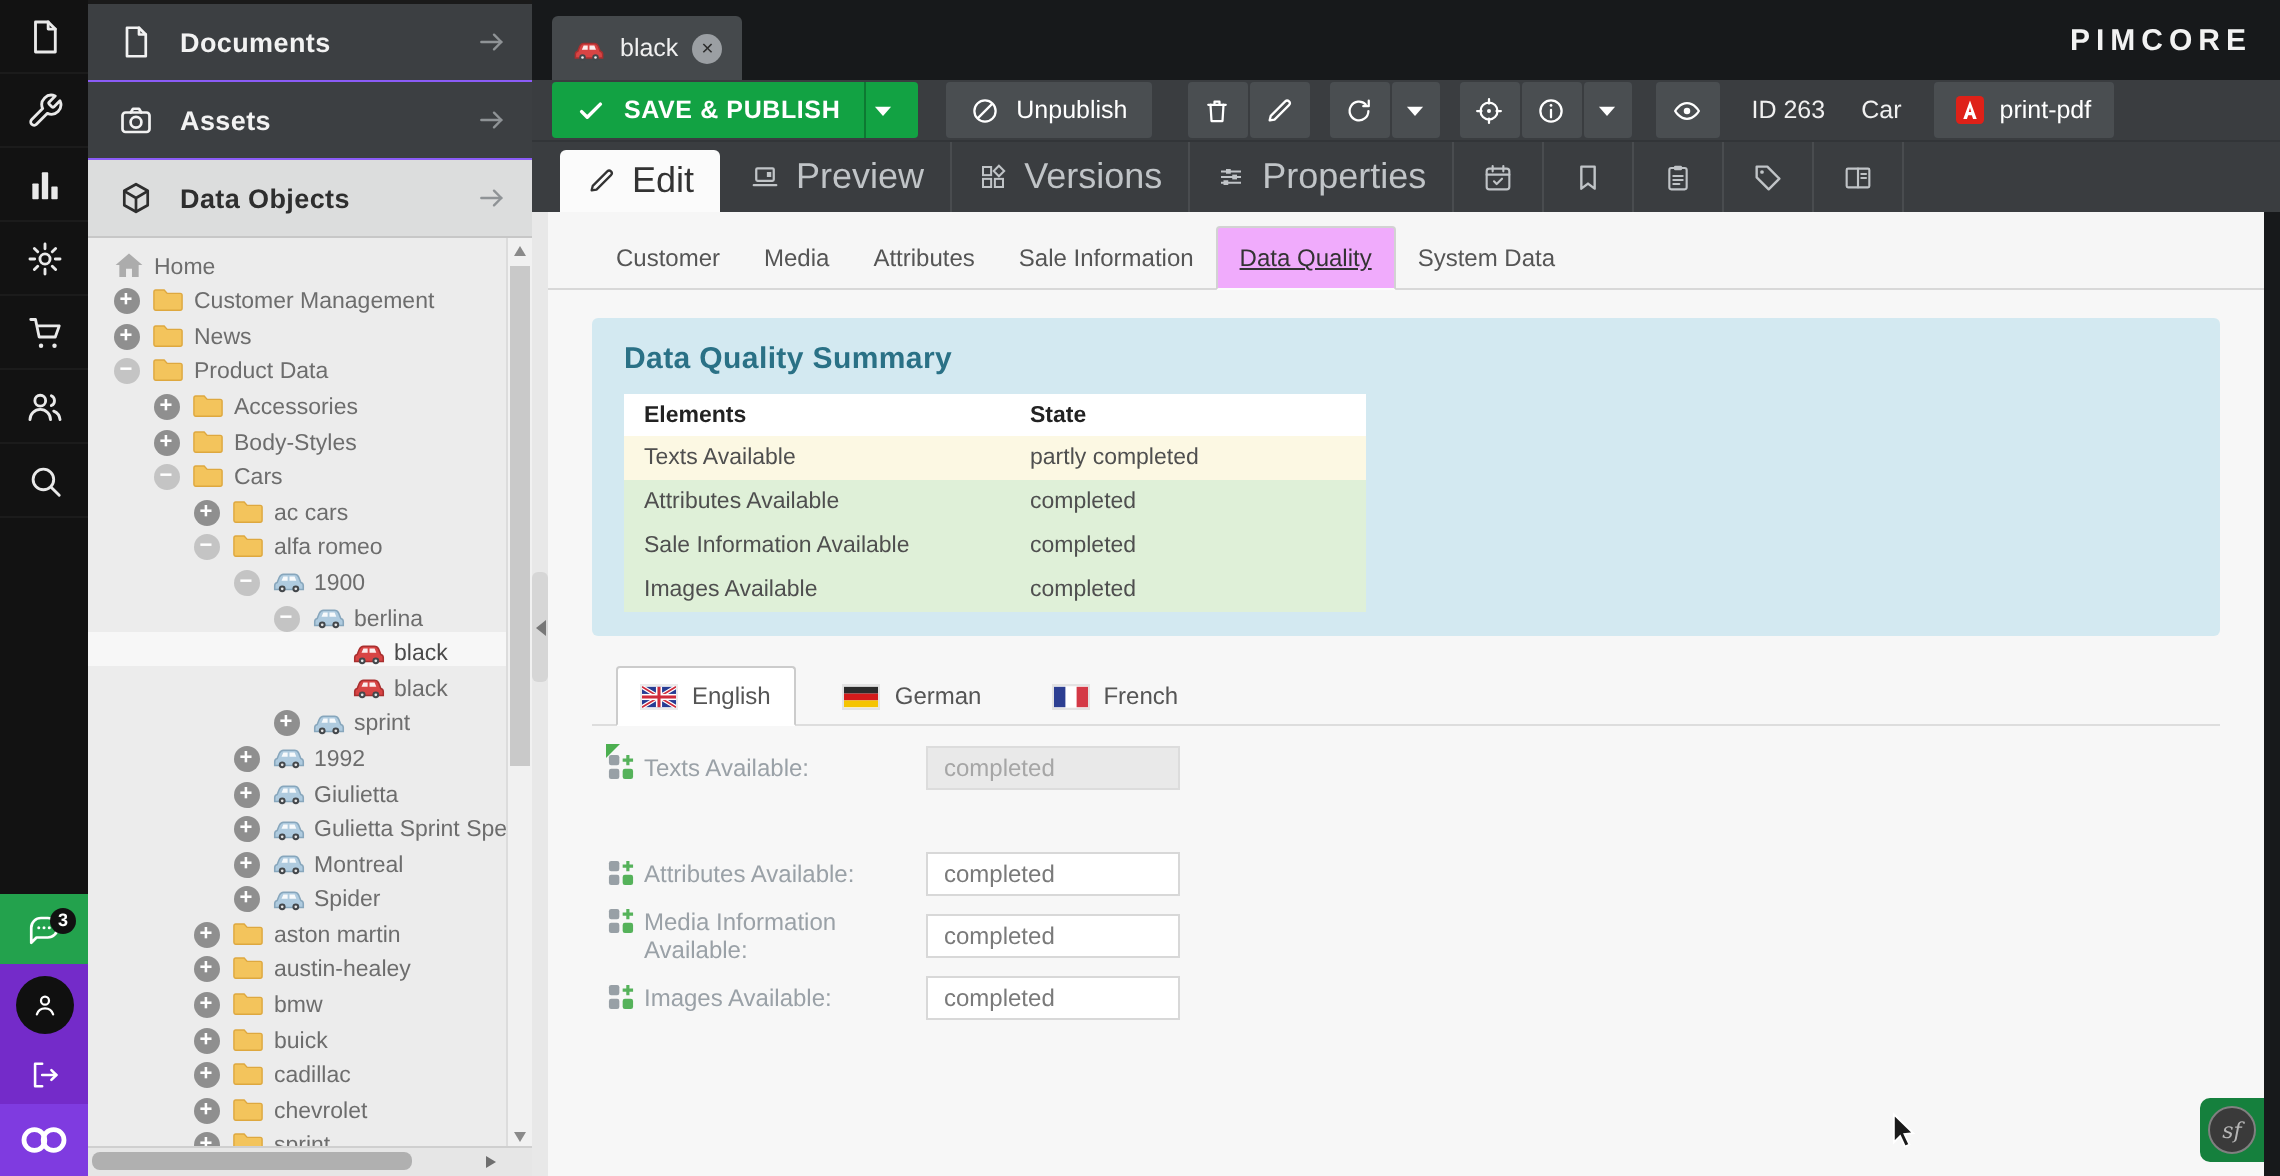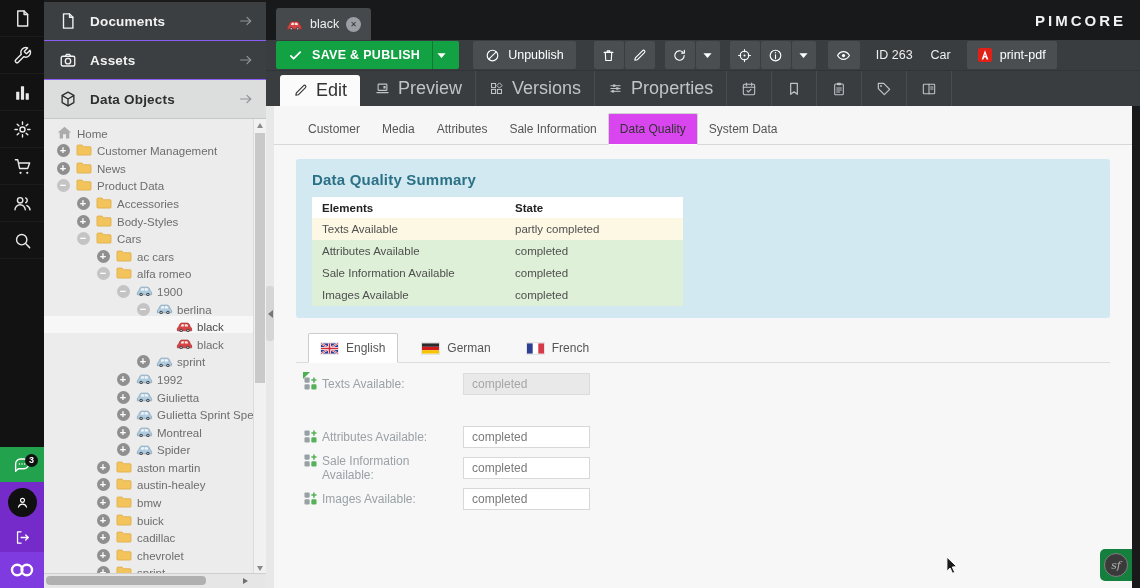--- a/index.html
+++ b/index.html
@@ -95,21 +95,21 @@
 
   #contentwrap{flex:1;display:flex;min-height:0;}
   #splitter{width:8px;flex:none;background:#e8e8e8;position:relative;}
   .knob{position:absolute;left:0;right:0;top:180px;height:55px;background:#d6d6d6;border-radius:3px;display:flex;align-items:center;justify-content:center;cursor:pointer;}
   .tri-left{width:0;height:0;border-top:4px solid transparent;border-bottom:4px solid transparent;border-right:5px solid #777;}
   #content{flex:1;display:flex;flex-direction:column;min-width:0;background:#f6f6f6;}
   #rightedge{width:8px;flex:none;background:#17191b;}
 
   #ctabs{height:38px;flex:none;display:flex;align-items:flex-end;padding-left:23px;border-bottom:1px solid #d8d8d8;background:#f6f6f6;}
   .ctab{font-size:12px;color:#555;padding:0 11px;line-height:30px;height:30px;cursor:pointer;}
-  .ctab.active{background:#d946ef;color:#333;border:1px solid #d2d2d2;border-bottom:1px solid #fcfcfc;border-radius:2px 2px 0 0;height:30px;margin-bottom:-1px;}
+  .ctab.active{background:#f0abfc;color:#333;border:1px solid #d2d2d2;border-bottom:1px solid #fcfcfc;border-radius:2px 2px 0 0;height:30px;margin-bottom:-1px;text-decoration:underline;}
   #scrollbody{flex:1;position:relative;background:#f7f7f7;overflow:hidden;}
 
   #summary{margin:14px 22px 0 22px;background:#d3e9f1;border-radius:3px;padding:10px 16px 12px 16px;}
   #summary h2{margin:2px 0 9px 0;font-size:15px;color:#2a7186;letter-spacing:.2px;}
   #sumtable{border-collapse:collapse;width:371px;font-size:11.5px;}
   #sumtable th{background:#fff;text-align:left;font-weight:bold;color:#222;padding:3px 10px;height:15px;}
   #sumtable td{padding:3px 10px;color:#4f4f4f;height:16px;}
   tr.warning td{background:#fcf8e3;}
   tr.success td{background:#dff0d8;}
   #sumtable th:first-child,#sumtable td:first-child{width:173px;}
@@ -962,21 +962,21 @@
               <div class="frow">
                 <div class="flabel">
                   <span class="ic ">
                     <svg viewBox="0 0 14 14">
                       <rect x="0.5" y="0.5" width="5.6" height="5.6" rx="1.2" fill="#98a0a6"></rect>
                       <rect x="0.5" y="7.9" width="5.6" height="5.6" rx="1.2" fill="#98a0a6"></rect>
                       <rect x="7.9" y="7.9" width="5.6" height="5.6" rx="1.2" fill="#55b25a"></rect>
                       <path d="M10.7 0.5v5.6M7.9 3.3h5.6" stroke="#55b25a" stroke-width="1.7"></path>
                     </svg>
                   </span>
-                  <span class="ftext">Sale Information Available:</span>
+                  <span class="ftext">Media Information Available:</span>
                 </div>
                 <input class="fin" readonly="" value="completed" style="">
               </div>
               <div class="frow">
                 <div class="flabel">
                   <span class="ic ">
                     <svg viewBox="0 0 14 14">
                       <rect x="0.5" y="0.5" width="5.6" height="5.6" rx="1.2" fill="#98a0a6"></rect>
                       <rect x="0.5" y="7.9" width="5.6" height="5.6" rx="1.2" fill="#98a0a6"></rect>
                       <rect x="7.9" y="7.9" width="5.6" height="5.6" rx="1.2" fill="#55b25a"></rect>

